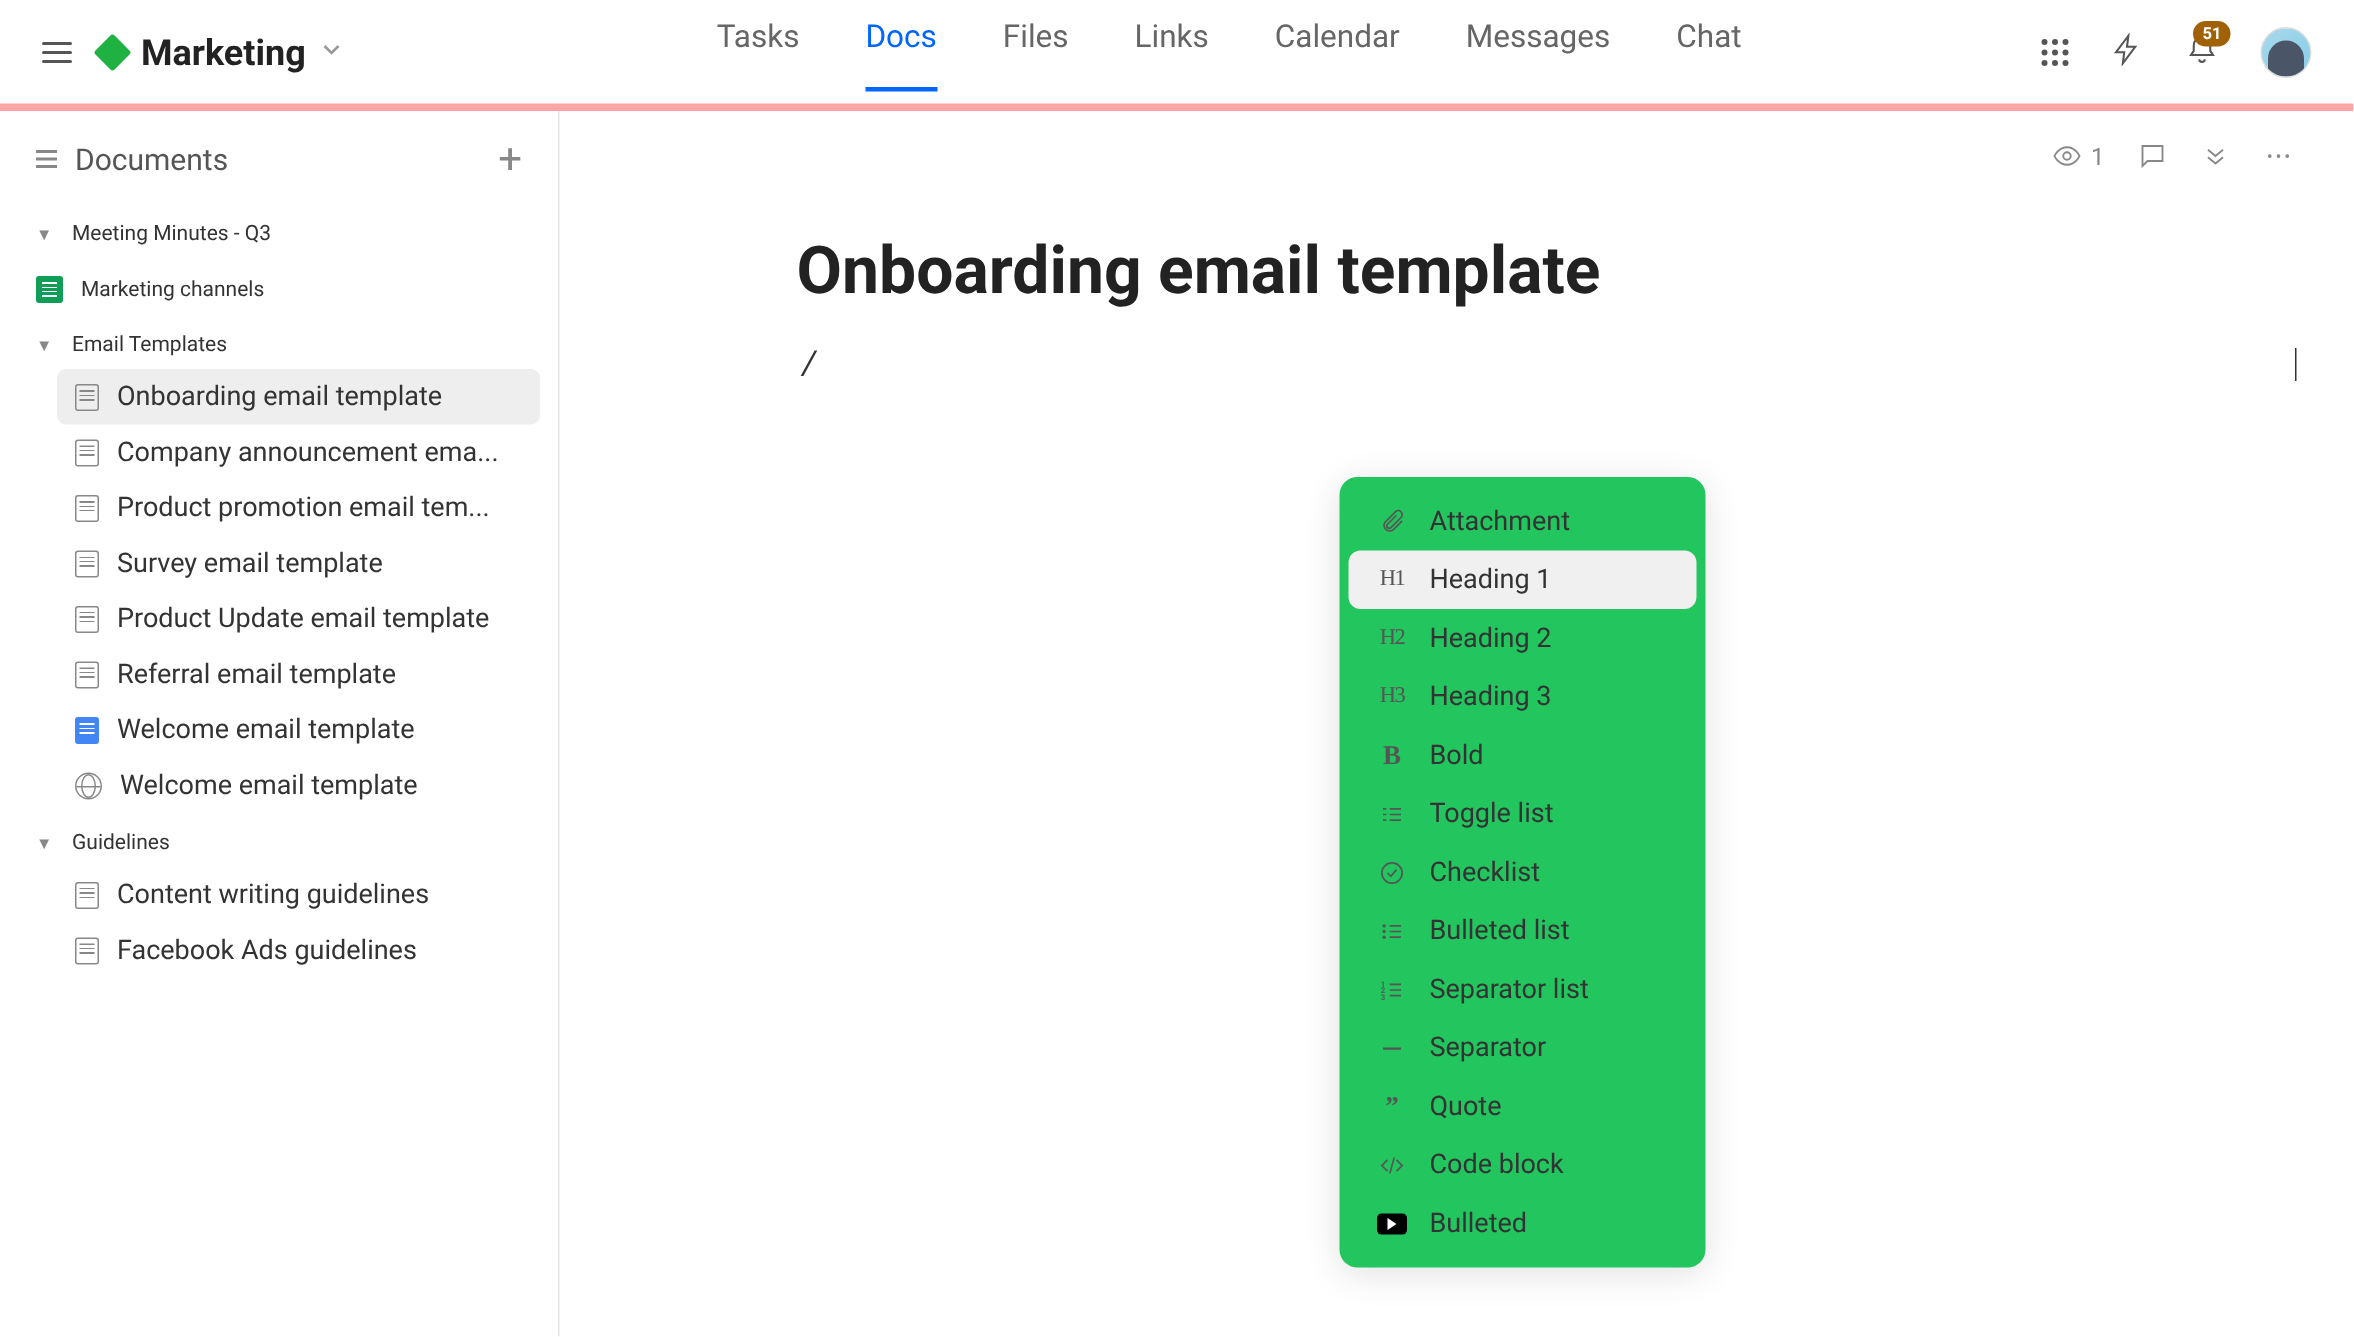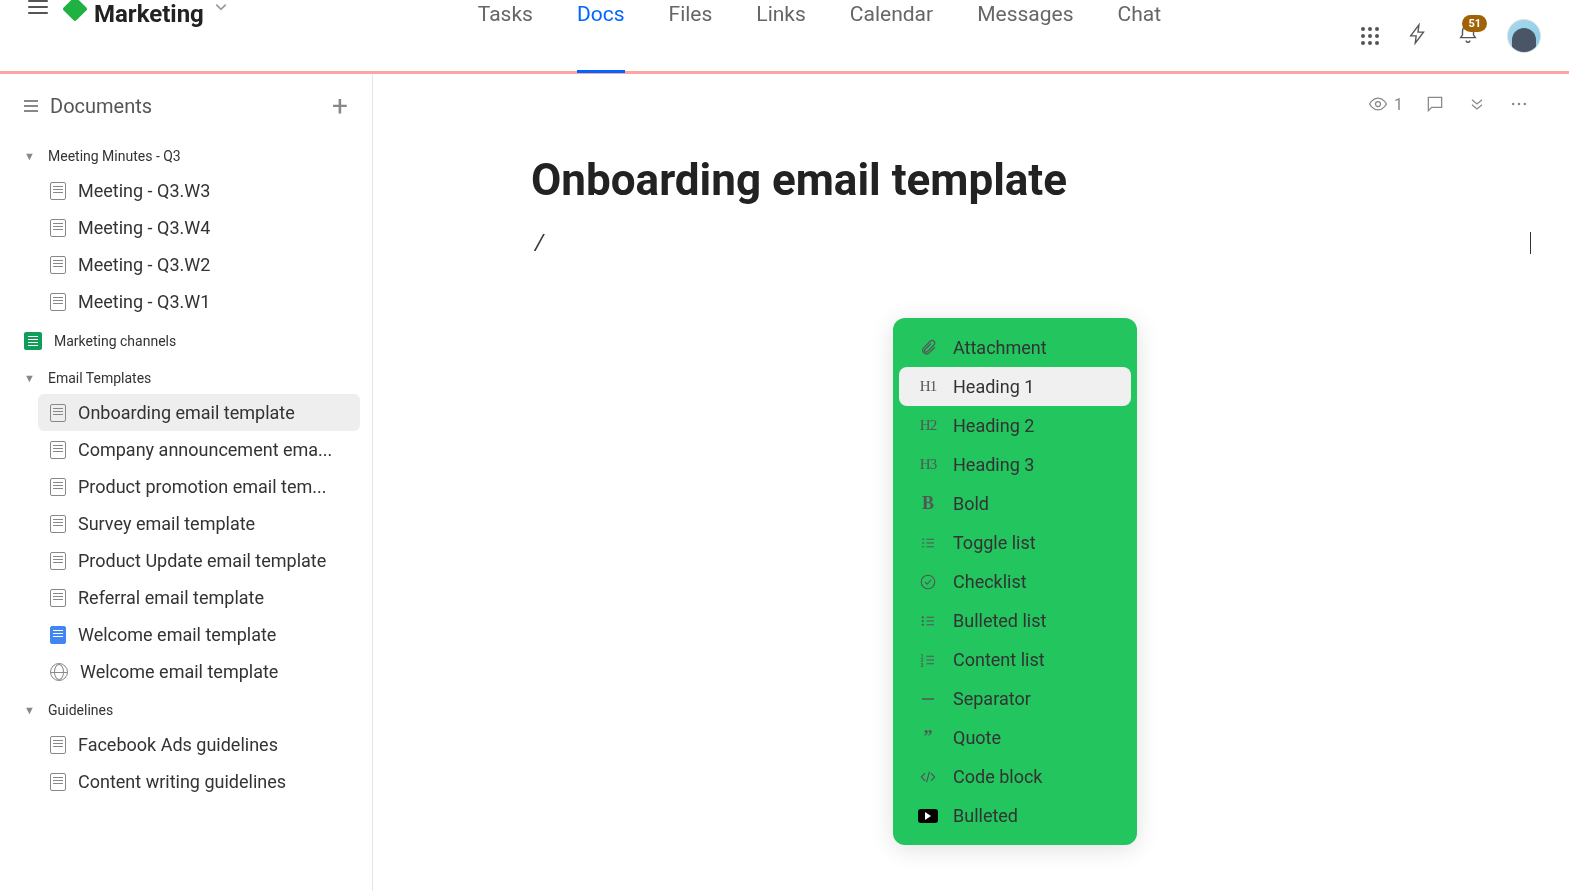--- a/index.html
+++ b/index.html
@@ -1,19 +1,19 @@
 <!DOCTYPE html>
 <html><head>
 <meta charset="utf-8">
 <style>
 * { margin: 0; padding: 0; box-sizing: border-box; }
 body { font-family: -apple-system, BlinkMacSystemFont, 'Segoe UI', Roboto, sans-serif; background: #fff; color: #333; width: 1569px; height: 891px; overflow: hidden; }
 
 
-.top-header { display: flex; height: 74px; border-bottom: 3px solid #fca5a5; padding: 0 28px; }
+.top-header { display: flex; align-items: center; height: 74px; border-bottom: 5px solid #fca5a5; padding: 0 28px; }
 .hamburger { display: flex; flex-direction: column; gap: 4px; cursor: pointer; margin-right: 18px; }
 .hamburger span { width: 20px; height: 2px; background: #555; border-radius: 1px; }
 .workspace-icon { width: 18px; height: 18px; background: #1fb141; transform: rotate(45deg); margin-right: 10px; border-radius: 2px; }
 .workspace-name { font-size: 24px; font-weight: 700; color: #222; }
 .workspace-chevron { margin-left: 10px; color: #999; font-size: 14px; }
 .tabs { display: flex; gap: 44px; margin-left: 250px; }
 .tab { font-size: 21px; color: #666; cursor: pointer; padding-bottom: 24px; position: relative; top: 2px; }
 .tab.active { color: #0066ff; }
 .tab.active::after { content: ''; position: absolute; bottom: 0; left: 0; right: 0; height: 3px; background: #0066ff; }
 .header-right { margin-left: auto; display: flex; align-items: center; gap: 28px; }
@@ -135,38 +135,20 @@
         </div>
       <div class="sidebar-title">Documents</div>
       <div class="add-btn">+</div>
     </div>
     <div class="tree" id="tree">
         <div class="tree-section">
           <div class="tree-header">
             <div class="tree-chevron">▼</div>
             <div class="tree-label">Meeting Minutes - Q3</div>
           </div>
-          <div class="tree-children">
-            <div class="tree-item">
-              <div class="doc-icon"></div>
-              <div class="tree-item-label">Meeting - Q3.W3</div>
-            </div>
-            <div class="tree-item">
-              <div class="doc-icon"></div>
-              <div class="tree-item-label">Meeting - Q3.W4</div>
-            </div>
-            <div class="tree-item">
-              <div class="doc-icon"></div>
-              <div class="tree-item-label">Meeting - Q3.W2</div>
-            </div>
-            <div class="tree-item">
-              <div class="doc-icon"></div>
-              <div class="tree-item-label">Meeting - Q3.W1</div>
-            </div>
-          </div>
         </div>
         <div class="tree-section">
           <div class="tree-header">
             <div class="tree-icon-sheet"></div>
             <div class="tree-label">Marketing channels</div>
           </div>
         </div>
         <div class="tree-section">
           <div class="tree-header">
             <div class="tree-chevron">▼</div>
@@ -208,25 +190,25 @@
           </div>
         </div>
         <div class="tree-section">
           <div class="tree-header">
             <div class="tree-chevron">▼</div>
             <div class="tree-label">Guidelines</div>
           </div>
           <div class="tree-children">
             <div class="tree-item">
               <div class="doc-icon"></div>
+              <div class="tree-item-label">Content writing guidelines</div>
+            </div>
+            <div class="tree-item">
+              <div class="doc-icon"></div>
               <div class="tree-item-label">Facebook Ads guidelines</div>
-            </div>
-            <div class="tree-item">
-              <div class="doc-icon"></div>
-              <div class="tree-item-label">Content writing guidelines</div>
             </div>
           </div>
         </div>
       </div>
   </div>
 
   <div class="content">
     <div class="content-toolbar">
       <div class="toolbar-item">
         <svg viewBox="0 0 24 24">
@@ -318,21 +300,21 @@
         </div>
         <div class="menu-item">
           <div class="menu-icon">
             <svg viewBox="0 0 24 24">
               <text x="2" y="9" font-size="7" fill="#555">1</text>
               <text x="2" y="15" font-size="7" fill="#555">2</text>
               <text x="2" y="21" font-size="7" fill="#555">3</text>
               <path d="M10 7h10M10 12h10M10 17h10" stroke="#555" stroke-width="1.5"></path>
             </svg>
           </div>
-          <div class="menu-label">Content list</div>
+          <div class="menu-label">Separator list</div>
         </div>
         <div class="menu-item">
           <div class="menu-icon">
             <svg viewBox="0 0 24 24">
               <path d="M4 12h16" stroke="#555" stroke-width="2"></path>
             </svg>
           </div>
           <div class="menu-label">Separator</div>
         </div>
         <div class="menu-item">

